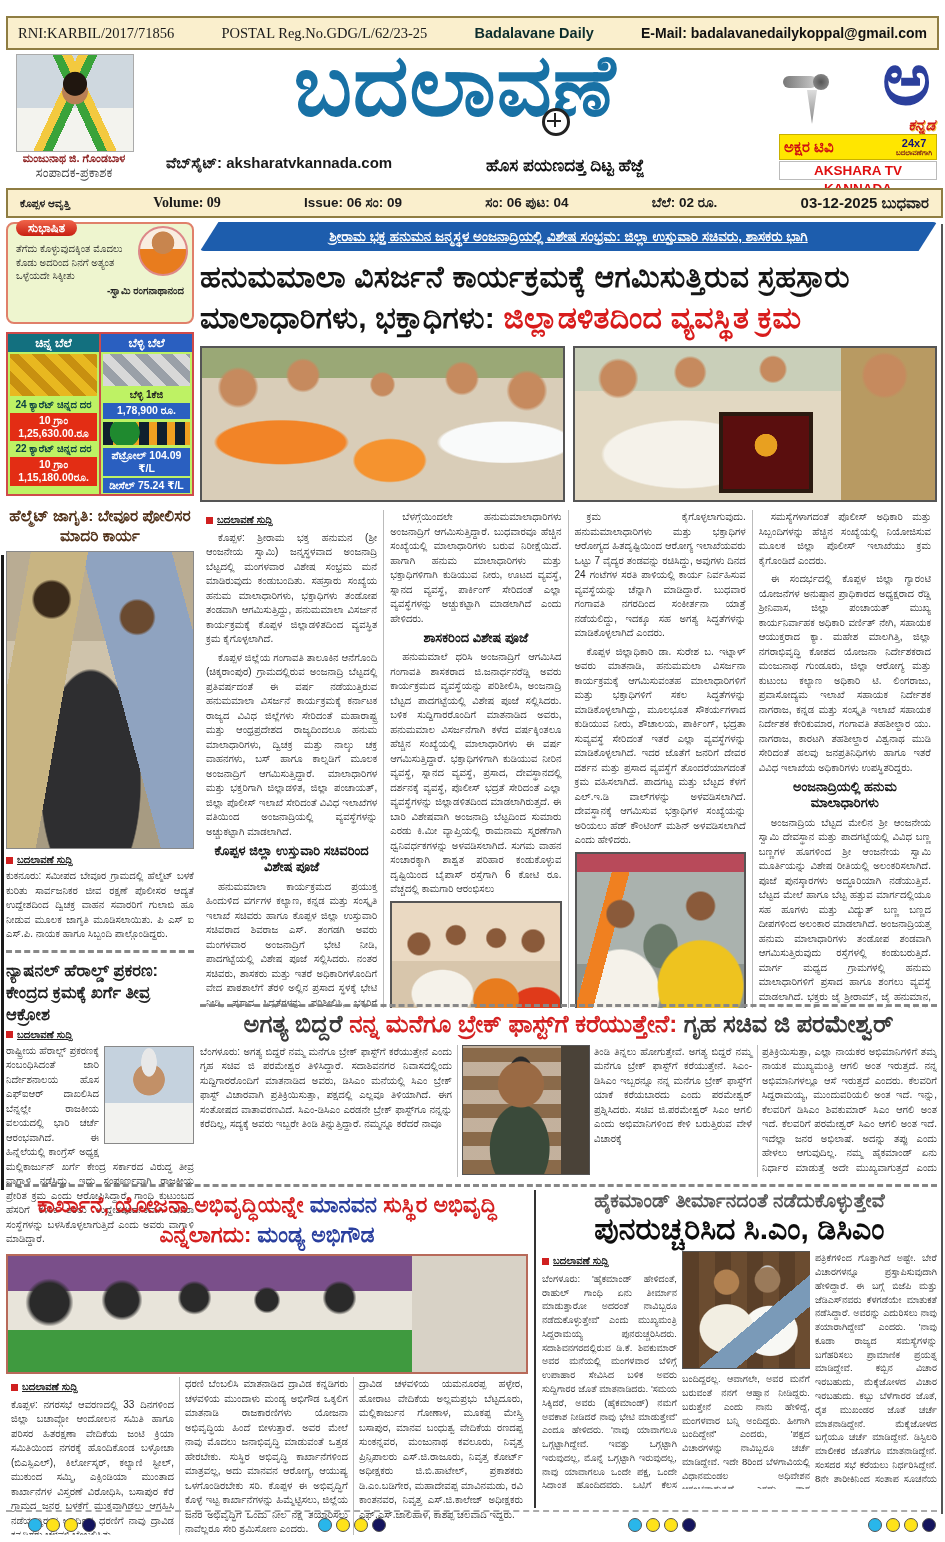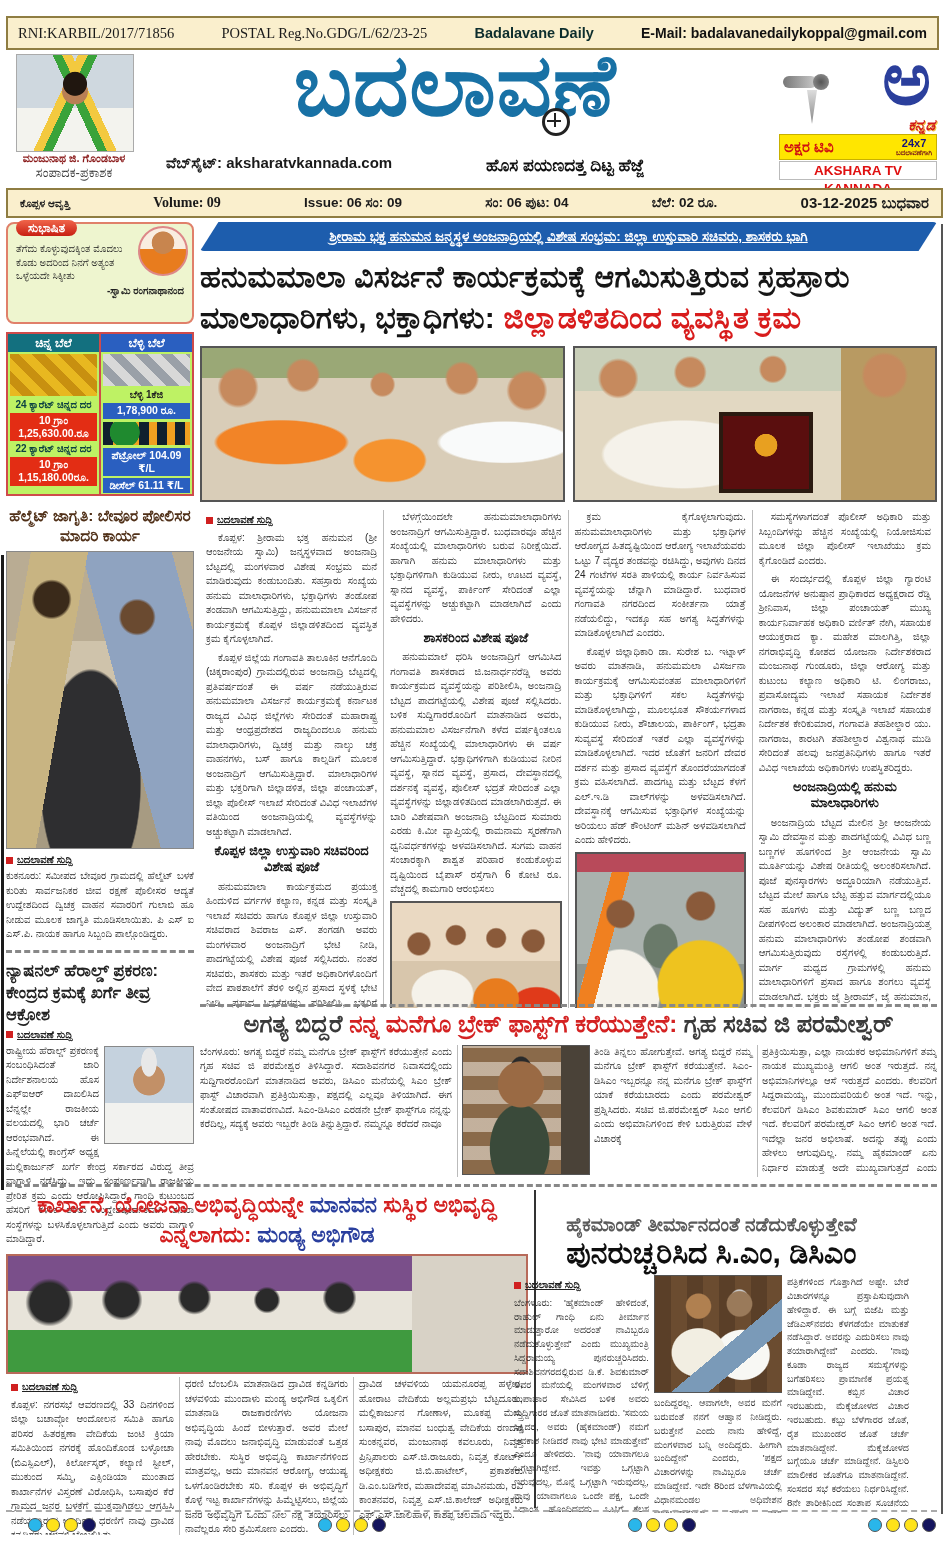--- a/index.html
+++ b/index.html
@@ -192,21 +192,21 @@
      radial-gradient(circle at 36% 36%,#2a2a2a 0 4%,rgba(0,0,0,0) 5%),
      radial-gradient(circle at 50% 38%,#2a2a2a 0 4%,rgba(0,0,0,0) 5%),
      radial-gradient(circle at 64% 36%,#2a2a2a 0 4%,rgba(0,0,0,0) 5%),
      linear-gradient(to right,rgba(0,0,0,0) 0 78%,#d8d2c6 78%),
      linear-gradient(#7a4f8a 0 30%,#e8e4da 30% 64%,#3f9a3f 64%);}
   .fa-body{display:flex;height:158px;margin-top:2px;}
   .fa-c{width:33.33%;padding:0 5px;border-right:1px solid #bbb;overflow:hidden;box-sizing:border-box;}
   .fa-c:last-child{border-right:none;}
 
   
-  .highcmd{position:absolute;left:514px;top:1190px;width:395px;height:318px;margin-top:24px;}
+  .highcmd{position:absolute;left:542px;top:1190px;width:395px;height:318px;}
   .hc-h1{font-size:19px;font-weight:bold;text-align:center;color:#5a5a5a;line-height:1.15;}
   .hc-h2{font-size:30px;font-weight:bold;text-align:center;color:#0e0e0e;line-height:1.15;}
   .hc-body{display:flex;margin-top:5px;height:238px;gap:5px;}
   .hc-c{overflow:hidden;font-size:9.5px;}
   .hc-c1{width:135px;}
   .hc-c2{width:128px;}
   .hc-c3{flex:1;}
   .hc-photo{width:100%;height:116px;border:1px solid #555;margin-bottom:3px;}
   #ph-cmdcm{background:
      radial-gradient(circle at 34% 26%,#b08050 0 10%,rgba(0,0,0,0) 11%),
@@ -302,21 +302,21 @@
         <div class="rimg" id="ph-silver"></div>
         <div class="rlabel dark">ಬೆಳ್ಳಿ 1ಕೆಜಿ</div>
         <div class="rbox-blue">1,78,900 ರೂ.</div>
         <div id="ph-petrol"></div>
         <div class="rbox-blue">
           <span>ಪೆಟ್ರೋಲ್</span>
           <span>104.09 ₹/L</span>
         </div>
         <div class="rbox-blue">
           <span>ಡೀಸೆಲ್</span>
-          <span>61.11 ₹/L</span>
+          <span>75.24 ₹/L</span>
         </div>
       </div>
     </div>
 
     <div class="side-art">
       <div class="helmet-hl">ಹೆಲ್ಮೆಟ್ ಜಾಗೃತಿ: ಬೇವೂರ ಪೋಲಿಸರ ಮಾದರಿ ಕಾರ್ಯ</div>
       <div class="side-photo" id="ph-helmet"></div>
       <div class="byline">
         <span class="bysq"></span>
         <span class="bytext">ಬದಲಾವಣೆ ಸುದ್ದಿ</span>

